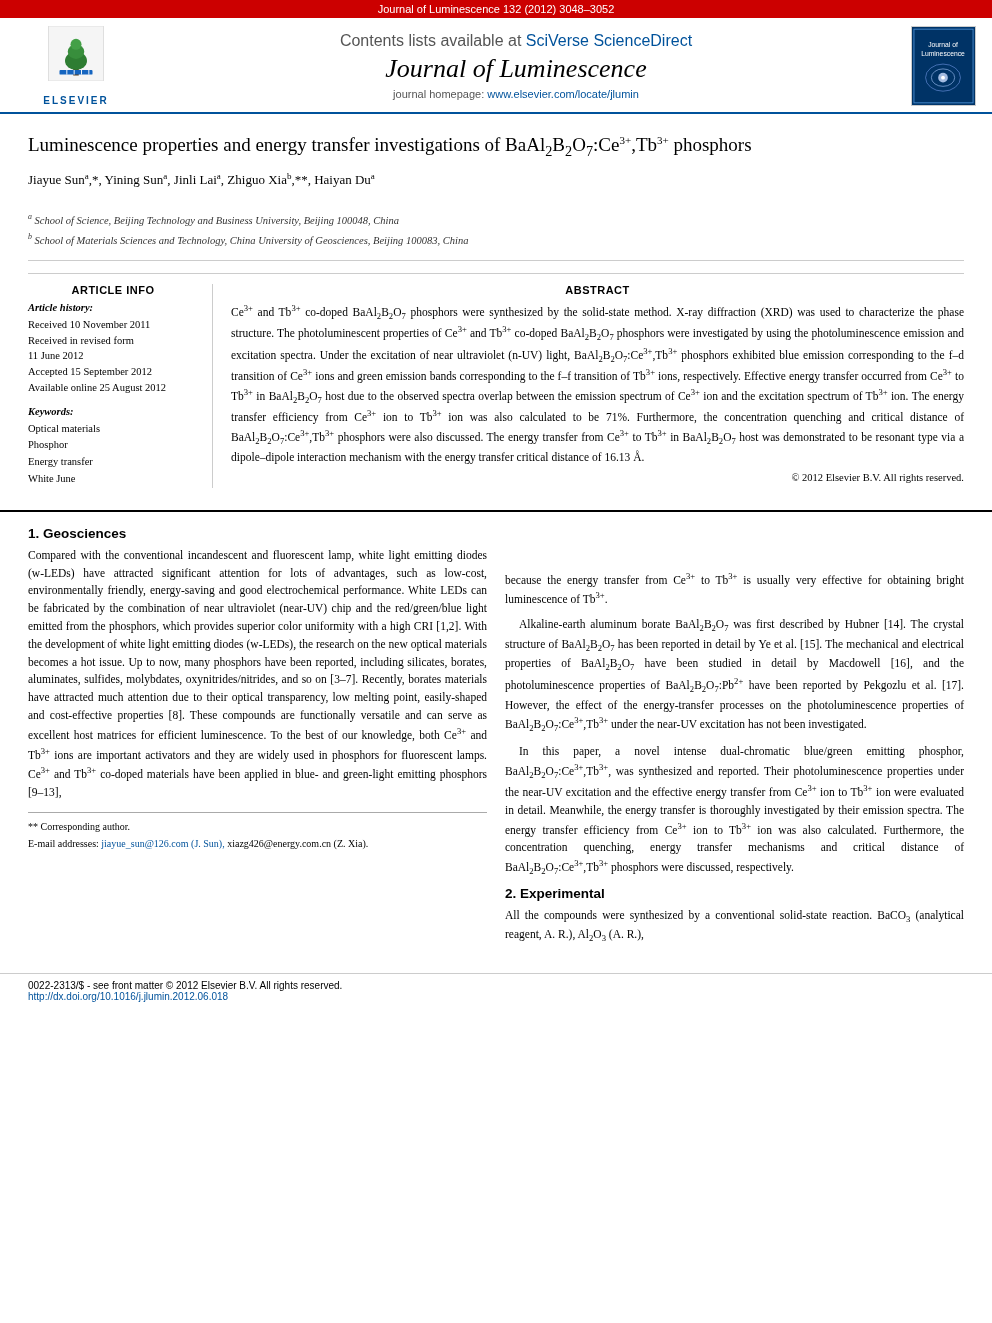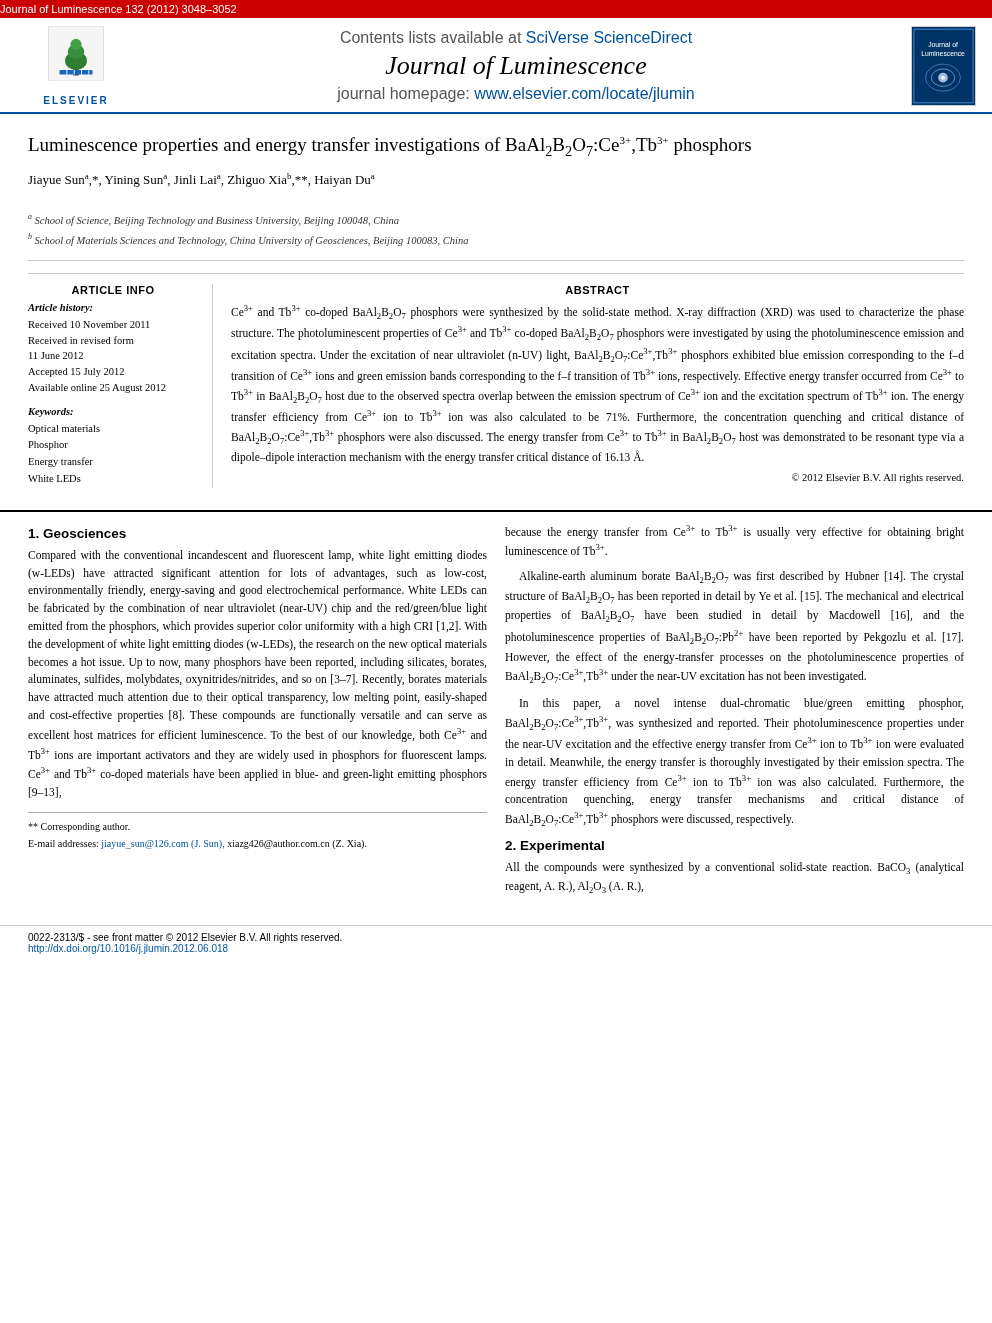--- a/index.html
+++ b/index.html
@@ -14,20 +14,21 @@
     .page-wrapper {
       width: 992px;
       min-height: 1323px;
       background: #fff;
       padding: 0;
     }
     
     .top-bar {
       background: #c00;
       color: #fff;
+      text-align: center;
       font-size: 11px;
       padding: 3px 0;
       font-family: Arial, sans-serif;
     }
     
     .header-area {
       display: flex;
       align-items: center;
       border-bottom: 2px solid #00529b;
       padding: 8px 16px 6px 16px;
@@ -64,21 +65,21 @@
       margin-bottom: 4px;
     }
     .journal-title {
       font-size: 26px;
       font-family: 'Times New Roman', serif;
       color: #000;
       margin-bottom: 4px;
       font-style: italic;
     }
     .journal-homepage {
-      font-size: 16px;
+      font-size: 11px;
       font-family: Arial, sans-serif;
       color: #555;
     }
     .header-right {
       width: 80px;
       flex-shrink: 0;
       display: flex;
       justify-content: flex-end;
     }
     .journal-cover {
@@ -193,20 +194,21 @@
     }
     .body-two-col {
       display: flex;
       gap: 18px;
     }
     .body-left {
       flex: 1;
     }
     .body-right {
       flex: 1;
+      margin-top: 48px;
     }
     .section-title {
       font-size: 13.5px;
       font-weight: bold;
       font-family: Arial, sans-serif;
       margin-bottom: 6px;
       margin-top: 4px;
     }
     .body-text {
       font-size: 11.5px;
@@ -311,29 +313,29 @@
       <p><sup>b</sup> <em>School of Materials Sciences and Technology, China University of Geosciences, Beijing 100083, China</em></p>
     </div>
 
     <div class="two-col">
       <div class="left-col">
         <div class="section-heading">ARTICLE INFO</div>
         <div class="article-info-label">Article history:</div>
         <div class="article-info-item">Received 10 November 2011</div>
         <div class="article-info-item">Received in revised form</div>
         <div class="article-info-item">11 June 2012</div>
-        <div class="article-info-item">Accepted 15 July 2012</div>
+        <div class="article-info-item">Accepted 15 September 2012</div>
         <div class="article-info-item">Available online 25 August 2012</div>
 
         <div class="keywords-section">
           <div class="article-info-label">Keywords:</div>
           <div class="keyword-item">Optical materials</div>
           <div class="keyword-item">Phosphor</div>
           <div class="keyword-item">Energy transfer</div>
-          <div class="keyword-item">White LEDs</div>
+          <div class="keyword-item">White June</div>
         </div>
       </div>
 
       <div class="right-col">
         <div class="section-heading">ABSTRACT</div>
         <div class="abstract-text">
           <p>
             Ce<sup>3+</sup> and Tb<sup>3+</sup> co-doped BaAl<sub>2</sub>B<sub>2</sub>O<sub>7</sub> phosphors were synthesized by the solid-state method. X-ray diffraction (XRD) was used to characterize the phase structure. The photoluminescent properties of Ce<sup>3+</sup> and Tb<sup>3+</sup> co-doped BaAl<sub>2</sub>B<sub>2</sub>O<sub>7</sub> phosphors were investigated by using the photoluminescence emission and excitation spectra. Under the excitation of near ultraviolet (n-UV) light, BaAl<sub>2</sub>B<sub>2</sub>O<sub>7</sub>:Ce<sup>3+</sup>,Tb<sup>3+</sup> phosphors exhibited blue emission corresponding to the f–d transition of Ce<sup>3+</sup> ions and green emission bands corresponding to the f–f transition of Tb<sup>3+</sup> ions, respectively. Effective energy transfer occurred from Ce<sup>3+</sup> to Tb<sup>3+</sup> in BaAl<sub>2</sub>B<sub>2</sub>O<sub>7</sub> host due to the observed spectra overlap between the emission spectrum of Ce<sup>3+</sup> ion and the excitation spectrum of Tb<sup>3+</sup> ion. The energy transfer efficiency from Ce<sup>3+</sup> ion to Tb<sup>3+</sup> ion was also calculated to be 71%. Furthermore, the concentration quenching and critical distance of BaAl<sub>2</sub>B<sub>2</sub>O<sub>7</sub>:Ce<sup>3+</sup>,Tb<sup>3+</sup> phosphors were also discussed. The energy transfer from Ce<sup>3+</sup> to Tb<sup>3+</sup> in BaAl<sub>2</sub>B<sub>2</sub>O<sub>7</sub> host was demonstrated to be resonant type via a dipole–dipole interaction mechanism with the energy transfer critical distance of 16.13 Å.
           </p>
         </div>
@@ -352,21 +354,21 @@
           <p>
             Compared with the conventional incandescent and fluorescent lamp, white light emitting diodes (w-LEDs) have attracted significant attention for lots of advantages, such as low-cost, environmentally friendly, energy-saving and good electrochemical performance. White LEDs can be fabricated by the combination of near ultraviolet (near-UV) chip and the red/green/blue light emitted from the phosphors, which provides superior color uniformity with a high CRI [1,2]. With the development of white light emitting diodes (w-LEDs), the research on the new optical materials becomes a hot issue. Up to now, many phosphors have been reported, including silicates, borates, aluminates, sulfides, molybdates, oxynitrides/nitrides, and so on [3–7]. Recently, borates materials have attracted much attention due to their optical transparency, low melting point, easily-shaped and cost-effective properties [8]. These compounds are functionally versatile and can serve as excellent host matrices for efficient luminescence. To the best of our knowledge, both Ce<sup>3+</sup> and Tb<sup>3+</sup> ions are important activators and they are widely used in phosphors for fluorescent lamps. Ce<sup>3+</sup> and Tb<sup>3+</sup> co-doped materials have been applied in blue- and green-light emitting phosphors [9–13],
           </p>
         </div>
 
         <div class="footnotes-area">
           <p>** Corresponding author.</p>
           <p>
             <span>E-mail addresses:</span>
             <a href="#"><span>jiayue_sun@126.com (J. Sun),</span></a>
-            <span>xiazg426@author.com.cn (Z. Xia).</span>
+            <span>xiazg426@energy.com.cn (Z. Xia).</span>
           </p>
         </div>
       </div>
 
       <div class="body-right">
         <div class="body-text">
           <p>
             because the energy transfer from Ce<sup>3+</sup> to Tb<sup>3+</sup> is usually very effective for obtaining bright luminescence of Tb<sup>3+</sup>.
           </p>
           <p>

